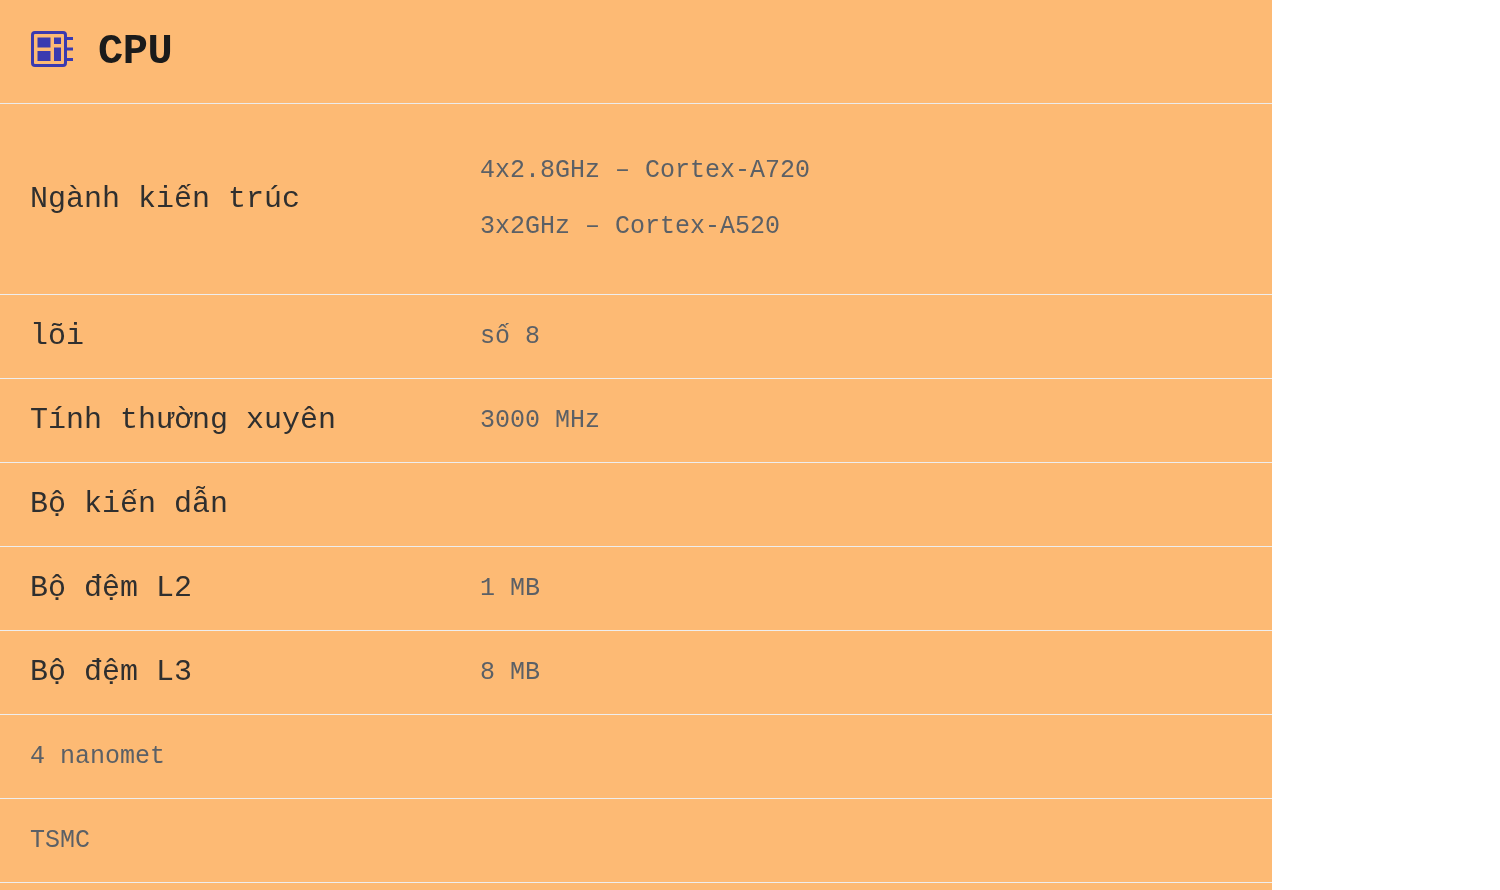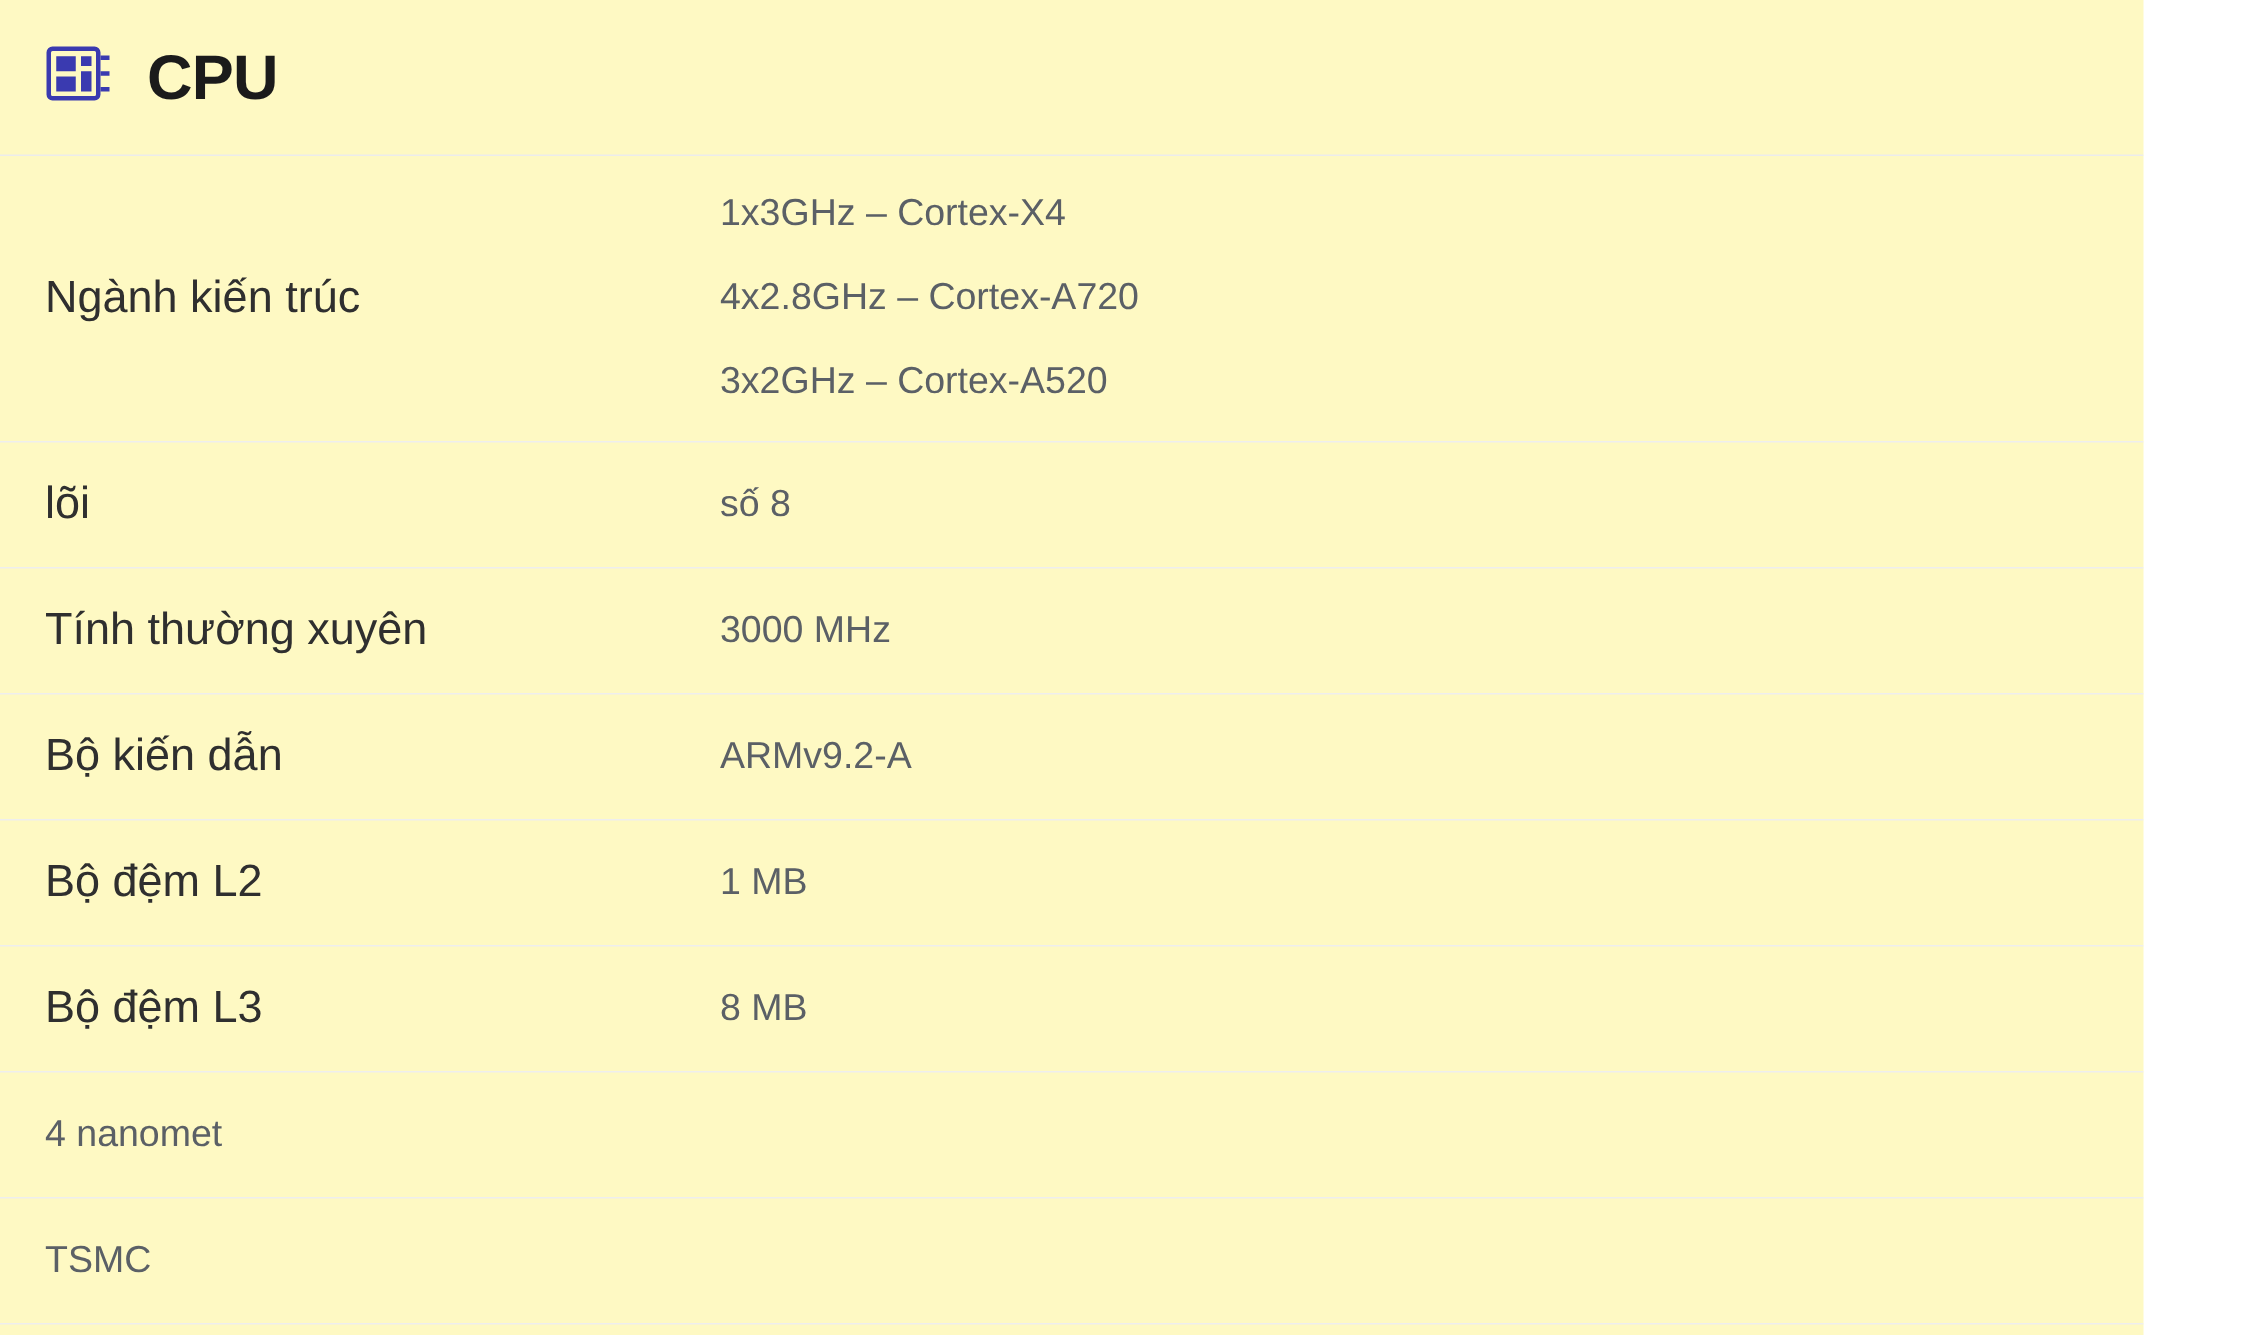--- a/index.html
+++ b/index.html
@@ -6,25 +6,26 @@
 
   html, body {
     width: 1500px;
     height: 890px;
     background: #ffffff;
     font-family: "Liberation Sans", "DejaVu Sans", sans-serif;
     -webkit-font-smoothing: antialiased;
   }
 
   .spec-panel {
-    width: 1429px;
+    width: 1272px;
     height: 890px;
-    background: #fef9c3;
+    background: #fdba74;
     position: relative;
     overflow: hidden;
+    font-family: Liberation Mono, monospace;
   }
 
   
   .spec-header {
     height: 104px;
     display: flex;
     align-items: center;
     padding-left: 30px;
     border-bottom: 1px solid #ececec;
   }
@@ -97,21 +98,20 @@
       </svg>
     </span>
     <div class="spec-title">CPU</div>
   </div>
 
   <div class="spec-rows">
 
     <div class="spec-row tall">
       <div class="spec-label">Ngành kiến trúc</div>
       <div class="spec-value">
-        <span class="vline">1x3GHz – Cortex-X4</span>
         <span class="vline">4x2.8GHz – Cortex-A720</span>
         <span class="vline">3x2GHz – Cortex-A520</span>
       </div>
     </div>
 
     <div class="spec-row">
       <div class="spec-label">lõi</div>
       <div class="spec-value">
         <span class="vline">số 8</span>
       </div>
@@ -119,23 +119,20 @@
 
     <div class="spec-row">
       <div class="spec-label">Tính thường xuyên</div>
       <div class="spec-value">
         <span class="vline">3000 MHz</span>
       </div>
     </div>
 
     <div class="spec-row">
       <div class="spec-label">Bộ kiến dẫn</div>
-      <div class="spec-value">
-        <span class="vline">ARMv9.2-A</span>
-      </div>
     </div>
 
     <div class="spec-row">
       <div class="spec-label">Bộ đệm L2</div>
       <div class="spec-value">
         <span class="vline">1 MB</span>
       </div>
     </div>
 
     <div class="spec-row">

